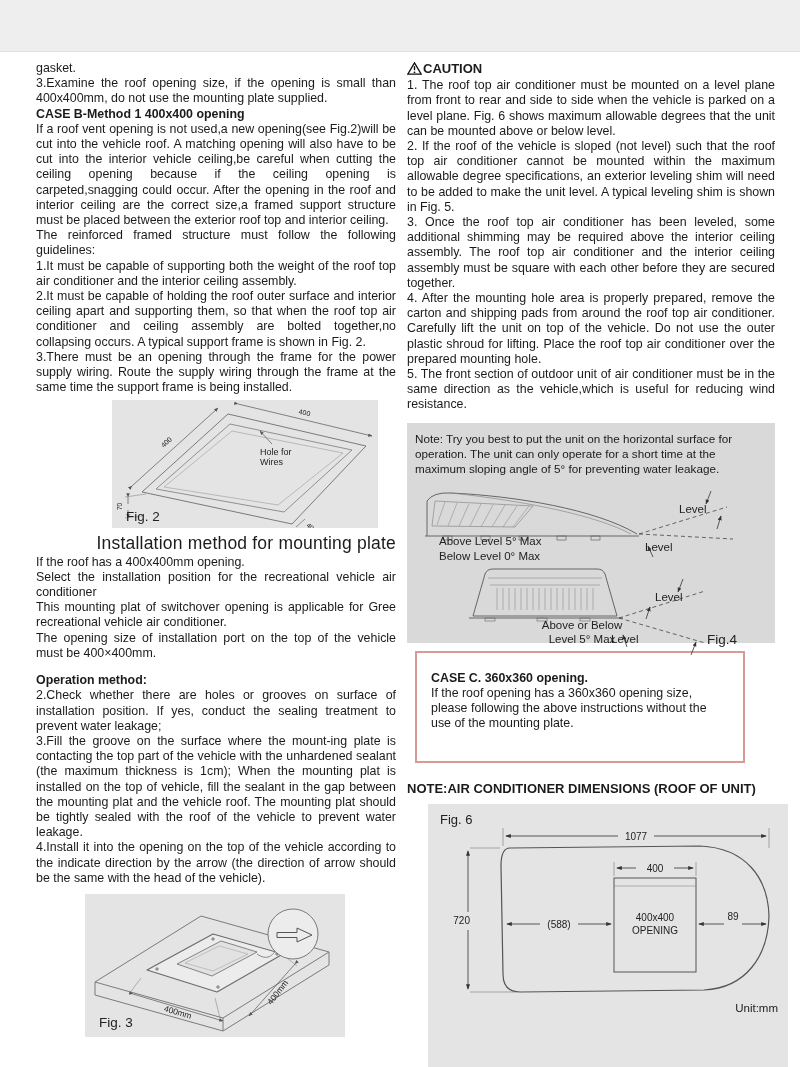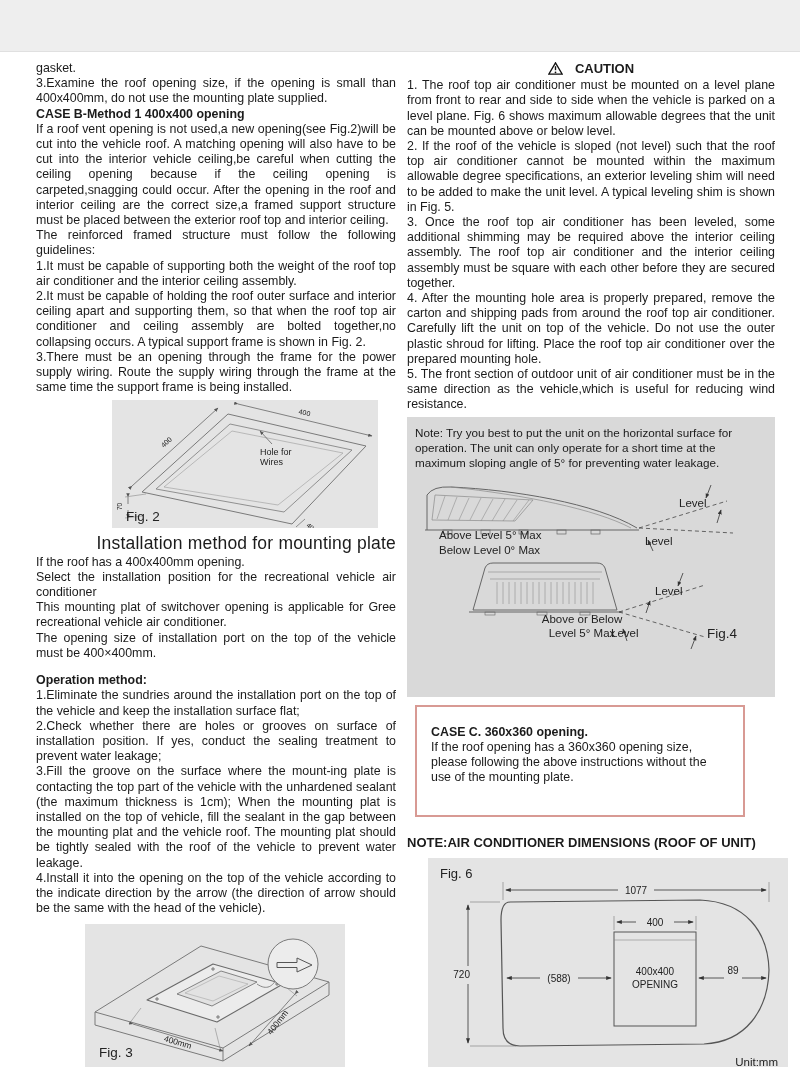--- a/index.html
+++ b/index.html
@@ -17,24 +17,24 @@
   .col-left  { left:36px;  width:360px; }
   .col-right { left:407px; width:368px; }
   p { margin:0; }
   .b { font-weight:bold; }
   .subhead { font-weight:bold; text-align:left; }
   .big-head { font-size:17.5px; font-weight:normal; text-align:right; margin:8px 0 3px 0; letter-spacing:.2px; }
   .op-head { font-weight:bold; margin-top:12px; text-align:left; }
   .fig-box { position:relative; background:var(--figure-bg,#e4e4e4); }
   .fig2-box { width:266px; height:128px; margin:5px 0 0 76px; }
   .fig3-box { width:260px; height:143px; margin:8px 0 0 49px; }
-  .caution-head { display:flex; align-items:center; gap:12px; font-size:13px; font-weight:bold; margin-bottom:2px;justify-content:center; }
+  .caution-head { display:flex; align-items:center; gap:1px; font-size:13px; font-weight:bold; margin-bottom:2px; }
   .note-box {
     position:relative; background:var(--note-bg,#d9d9d9);
-    width:368px; height:280px; margin-top:4px; box-sizing:border-box; padding:8px 8px 0 8px;
+    width:368px; height:220px; margin-top:10px; box-sizing:border-box; padding:8px 8px 0 8px;
   }
   .note-text { font-size:11.7px; line-height:15px; text-align:left; }
   .lbl { position:absolute; font-size:11.5px; line-height:13px; color:#222; white-space:nowrap; }
   .lbl-center { text-align:center; white-space:normal; }
   .figcap { font-size:13.5px; color:#222; }
   .case-c-box {
     box-sizing:border-box; width:330px; margin:8px 0 0 8px;
     border:2px solid var(--accent-border,#d89a94); background:#fff;
     padding:18px 14px 30px 14px; text-align:left;
   }
@@ -102,21 +102,20 @@
     </svg>
   </div>
 
   <div class="big-head">Installation method for mounting plate</div>
   <p>If the roof has a 400x400mm opening.</p>
   <p>Select the installation position for the recreational vehicle air conditioner</p>
   <p>This mounting plat of switchover opening is applicable for Gree recreational vehicle air conditioner.</p>
   <p>The opening size of installation port on the top of the vehicle must be 400×400mm.</p>
 
   <p class="op-head">Operation method:</p>
-  <p>1.Eliminate the sundries around the installation port on the top of the vehicle and keep the installation surface flat;</p>
   <p>2.Check whether there are holes or grooves on surface of installation position. If yes, conduct the sealing treatment to prevent water leakage;</p>
   <p>3.Fill the groove on the surface where the mount-ing plate is contacting the top part of the vehicle with the unhardened sealant (the maximum thickness is 1cm); When the mounting plat is installed on the top of vehicle, fill the sealant in the gap between the mounting plat and the vehicle roof. The mounting plat should be tightly sealed with the roof of the vehicle to prevent water leakage.</p>
   <p>4.Install it into the opening on the top of the vehicle according to the indicate direction by the arrow (the direction of arrow should be the same with the head of the vehicle).</p>
 
   <div class="fig-box fig3-box">
     <svg class="fig-svg" width="260" height="143" viewBox="0 0 260 143">
       <defs>
         <marker id="a3" markerWidth="7" markerHeight="7" refX="5.5" refY="2.5" orient="auto">
             <path d="M0,0 L6,2.5 L0,5 Z" fill="#555"></path>
           </marker>

